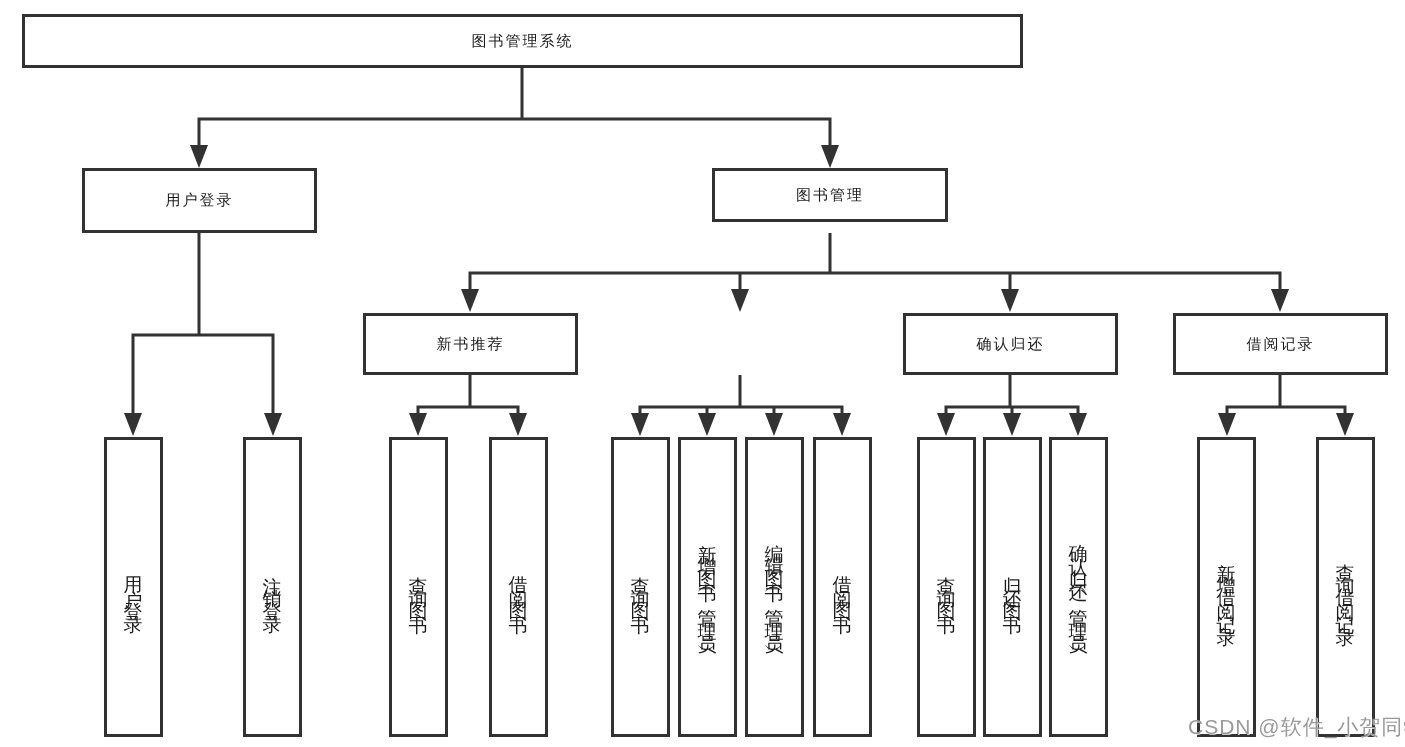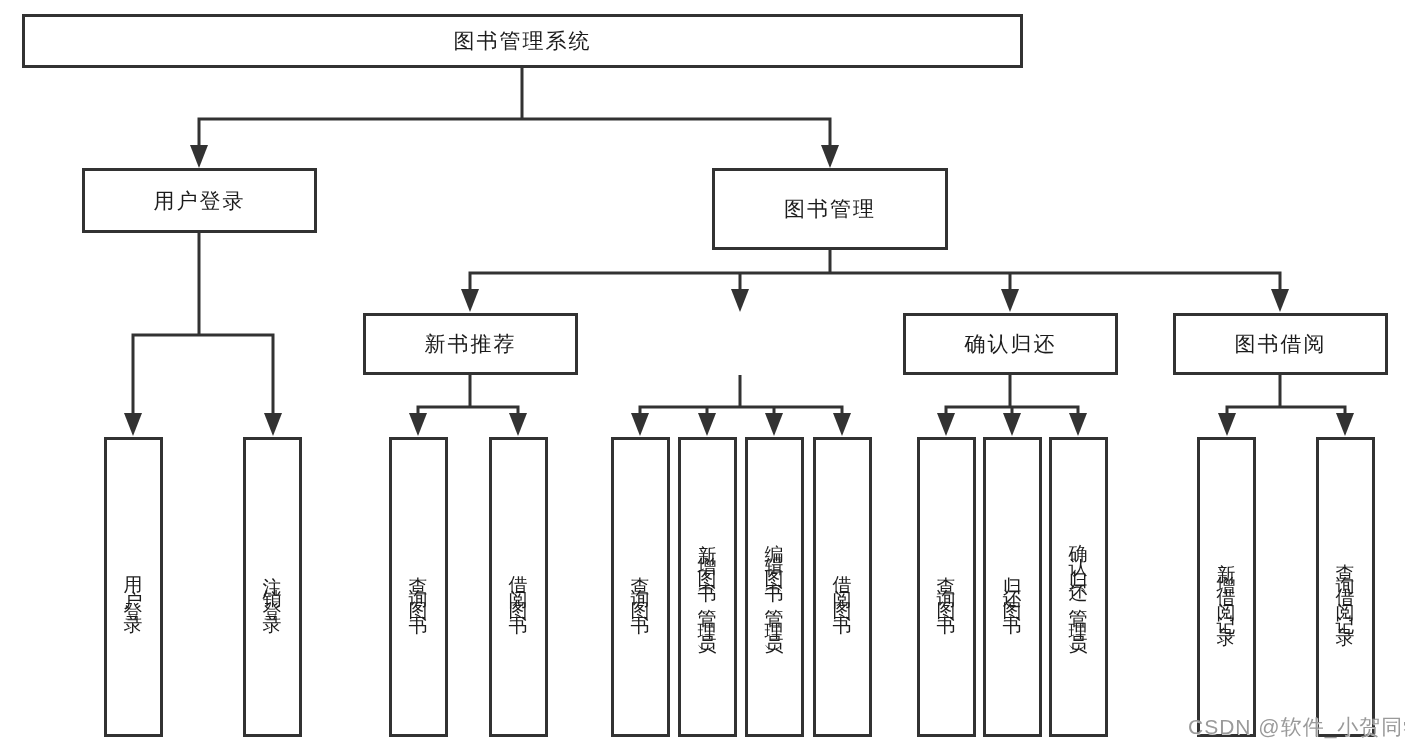--- a/index.html
+++ b/index.html
@@ -9,30 +9,30 @@
     background:#ffffff; overflow:hidden;
     font-family:"Liberation Sans", sans-serif;
     color:#1c1c1c;
   }
   svg.connectors { position:absolute; left:0; top:0; }
   .node {
     position:absolute; box-sizing:border-box;
     background:#ffffff; border:3px solid #323232;
     display:flex; align-items:center; justify-content:center;
   }
-  .node.h { font-size:21px; letter-spacing:2px; white-space:nowrap; }
+  .node.h { font-size:15px; letter-spacing:2px; white-space:nowrap; }
   .node.v .vtext {
     writing-mode:vertical-rl; text-orientation:mixed;
     font-size:19px; letter-spacing:13px; line-height:1; white-space:nowrap;
   }
   
   .n-root  { left:22px;  top:14px;  width:1001px; height:54px; }
   
   .n-login { left:82px;  top:168px; width:235px; height:65px; }
-  .n-mgmt  { left:712px; top:168px; width:236px; height:82px; }
+  .n-mgmt  { left:712px; top:168px; width:236px; height:54px; }
   
   .lv3 { top:313px; width:215px; height:62px; }
   .n-rec  { left:363px; }
   .n-bor  { left:633px; }
   .n-cur  { left:903px; }
   .n-hist { left:1173px; }
   
   .lv4 { top:437px; width:59px; height:300px; }
   .x104 { left:104px; } .x243 { left:243px; }
   .x389 { left:389px; } .x489 { left:489px; }
@@ -83,21 +83,21 @@
     </g>
   </svg>
 
   <div class="node h n-root">图书管理系统</div>
 
   <div class="node h n-login">用户登录</div>
   <div class="node h n-mgmt">图书管理</div>
 
   <div class="node h lv3 n-rec">新书推荐</div>
   <div class="node h lv3 n-cur">确认归还</div>
-  <div class="node h lv3 n-hist">图书借阅</div>
+  <div class="node h lv3 n-hist">借阅记录</div>
 
   <div class="node v lv4 x104">
     <span class="vtext">用户登录</span>
   </div>
   <div class="node v lv4 x243">
     <span class="vtext">注销登录</span>
   </div>
 
   <div class="node v lv4 x389">
     <span class="vtext">查询图书</span>

